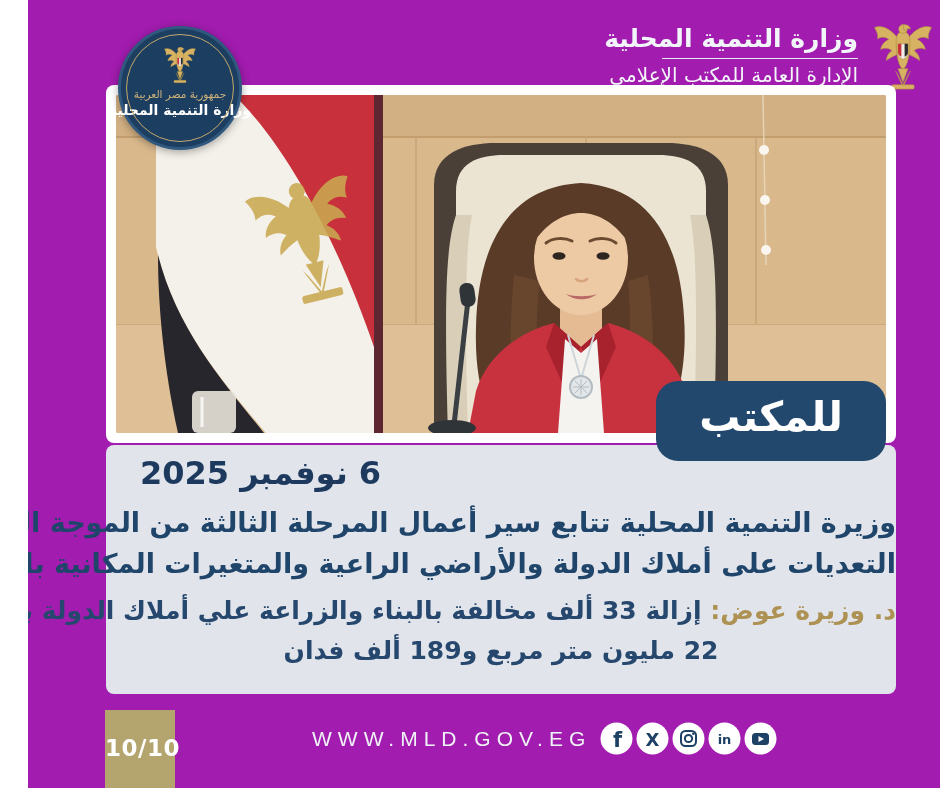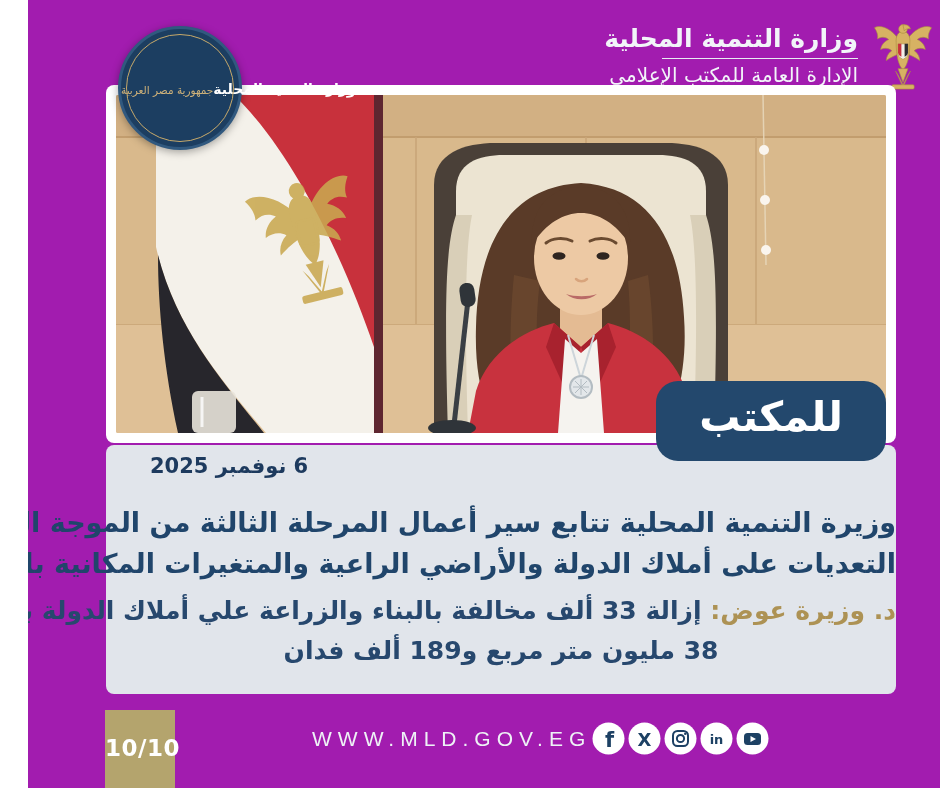--- a/index.html
+++ b/index.html
@@ -10,54 +10,54 @@
   .nameplate{position:absolute;top:16px;right:34px;display:flex;align-items:center;gap:14px;}
   .nameplate-text{display:flex;flex-direction:column;align-items:flex-end;color:#f2f5f9;}
   .np-line1{font-size:25px;font-weight:bold;letter-spacing:.5px;white-space:nowrap;}
   .np-divider{width:196px;height:0;border-top:1.6px solid #e8edf3;margin:5px 0 4px 0;}
   .np-line2{font-size:20px;font-weight:normal;white-space:nowrap;}
   .np-eagle{width:62px;height:78px;}
 
   
   .badge{position:absolute;left:90px;top:26px;width:124px;height:124px;border-radius:50%;
          background:#1c3e61;border:3px solid #31597f;box-sizing:border-box;z-index:8;
-         display:flex;flex-direction:row;align-items:center;justify-content:flex-start;
+         display:flex;flex-direction:column;align-items:center;justify-content:flex-start;
          box-shadow:0 2px 8px rgba(0,0,0,.35);}
   .badge::before{content:"";position:absolute;inset:5px;border-radius:50%;border:1.4px solid #c7a96a;}
   .badge .b-eagle{width:34px;height:42px;margin-top:14px;}
   .badge .b-country{font-size:10.5px;color:#cfb279;margin-top:3px;white-space:nowrap;}
   .badge .b-ministry{font-size:14px;font-weight:bold;color:#ffffff;margin-top:2px;white-space:nowrap;}
 
   
   .photo-frame{position:absolute;left:78px;top:85px;width:790px;height:358px;background:#ffffff;
                border-radius:8px;padding:10px;box-sizing:border-box;z-index:2;}
   .photo{width:100%;height:100%;display:block;border-radius:2px;}
 
   
   .pill{position:absolute;left:628px;top:381px;width:230px;height:80px;background:#23486d;
         border-radius:22px;z-index:6;display:flex;align-items:center;justify-content:center;}
   .pill-label{color:#ffffff;font-size:41px;font-weight:bold;padding-bottom:8px;}
 
   
   .card{position:absolute;left:78px;top:445px;width:790px;height:249px;background:#e1e5eb;
         border-radius:8px;z-index:1;}
-  .card-date{position:absolute;left:44px;top:9px;font-size:21px;font-weight:bold;color:#1d3a5e;direction:rtl;}
+  .card-date{position:absolute;left:34px;top:9px;font-size:32px;font-weight:bold;color:#1d3a5e;direction:rtl;}
   .headline{position:absolute;top:57px;left:0;width:100%;text-align:center;direction:rtl;
             color:#20456b;font-weight:bold;font-size:27px;line-height:41px;}
   .headline div{white-space:nowrap;}
   .statement{position:absolute;top:146px;left:0;width:100%;text-align:center;direction:rtl;
              color:#27486e;font-weight:bold;font-size:25px;line-height:40px;}
   .statement .line1{white-space:nowrap;}
   .speaker{color:#ad9254;}
 
   
   .page-box{position:absolute;left:77px;top:710px;width:70px;height:78px;background:#b4a46d;
             text-align:center;box-sizing:border-box;padding-top:25px;}
   .page-box span{color:#ffffff;font-size:23px;font-weight:bold;letter-spacing:.5px;}
-  .footer-row{position:absolute;left:284px;top:722px;display:flex;align-items:center;gap:1px;}
+  .footer-row{position:absolute;left:284px;top:722px;display:flex;align-items:center;gap:9px;}
   .website{color:#eef2f6;font-family:"Liberation Sans","DejaVu Sans",sans-serif;
            font-size:21px;letter-spacing:6px;font-weight:normal;white-space:nowrap;}
   .socials{display:flex;gap:3px;}
   .soc{width:33px;height:33px;}
 </style>
 </head>
 <body>
 
 <div class="poster">
 
@@ -201,21 +201,21 @@
     <div class="card-date">6 نوفمبر 2025</div>
     <div class="headline">
       <div>وزيرة التنمية المحلية تتابع سير أعمال المرحلة الثالثة من الموجة الـ27 لإزالة</div>
       <div>التعديات على أملاك الدولة والأراضي الراعية والمتغيرات المكانية بالمحافظات</div>
     </div>
     <div class="statement">
       <div class="line1">
         <span class="speaker">د. وزيرة عوض:</span>
         <span>إزالة 33 ألف مخالفة بالبناء والزراعة علي أملاك الدولة بمساحة</span>
       </div>
-      <div class="line2">38 مليون متر مربع و189 ألف فدان</div>
+      <div class="line2">22 مليون متر مربع و189 ألف فدان</div>
     </div>
   </div>
 
   <div class="page-box">
     <span>10/10</span>
   </div>
 
   <div class="footer-row">
     <div class="website">WWW.MLD.GOV.EG</div>
     <div class="socials">

